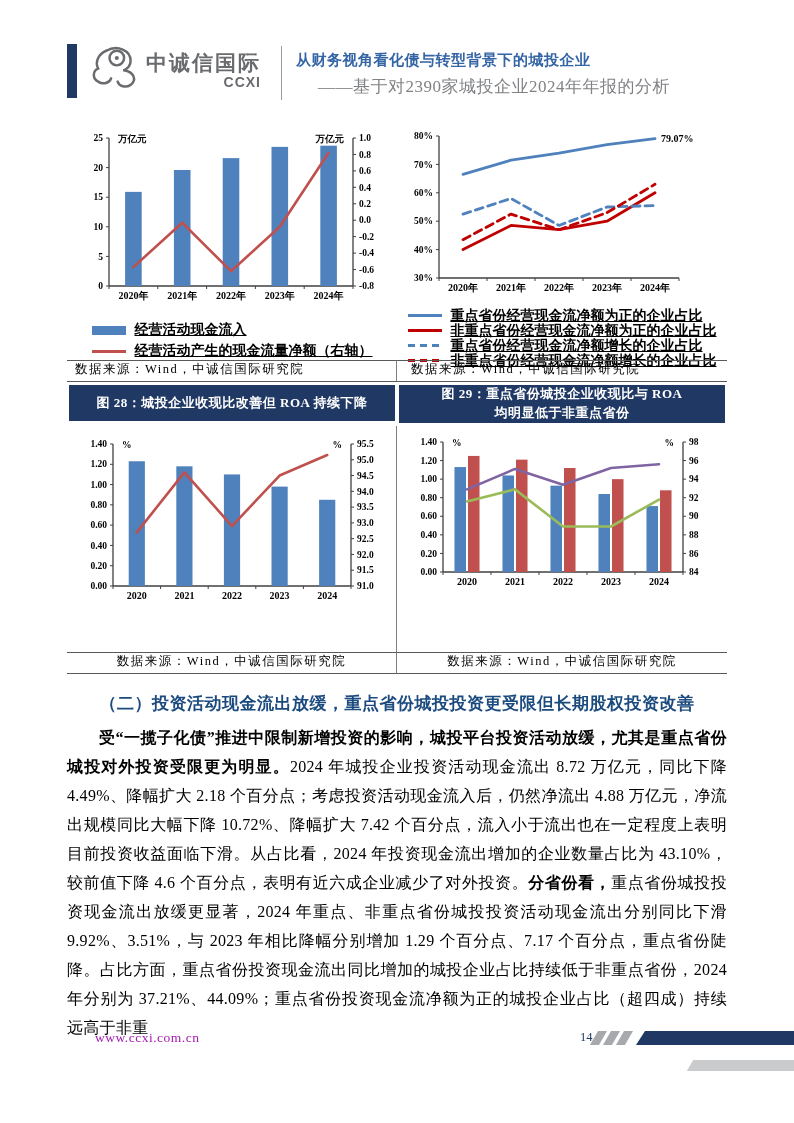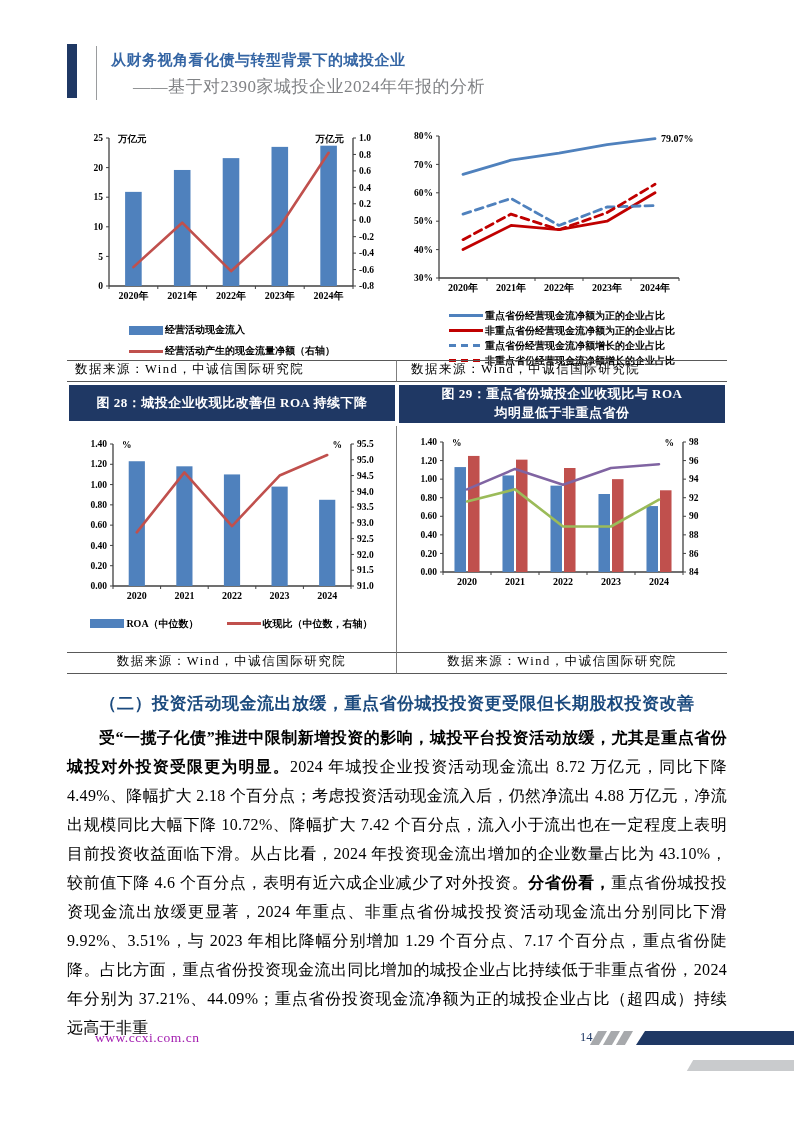--- a/index.html
+++ b/index.html
@@ -38,21 +38,21 @@
   .fig-title{background:#1F3864;color:#fff;font-weight:bold;font-size:13px;min-height:36px;
              display:flex;flex-direction:column;justify-content:center;align-items:center;
              text-align:center;line-height:1.45;letter-spacing:0.5px;}
 
   
   .legend{width:fit-content;margin:3px auto 0;}
   .legend .lrow{display:flex;align-items:center;}
   .legend.stack .lrow{margin-top:2px;line-height:13px;}
   .legend.lg .lrow{margin-top:7px;line-height:14px;}
   .legend.inline{display:flex;gap:28px;}
-  .legend .lbl{font-size:10px;font-weight:bold;margin-left:2px;white-space:nowrap;}
+  .legend .lbl{font-size:14px;font-weight:bold;margin-left:9px;white-space:nowrap;text-decoration:underline;}
   .sw{flex:none;display:inline-block;}
   .sw-bar{width:34px;height:9px;}
   .sw-line{width:34px;height:3px;}
   .sw-dash{width:34px;height:3px;}
 
   
   .heading{color:#1B4A7E;font-weight:bold;font-size:17px;text-align:center;
            margin:18px 0 8px;letter-spacing:0.5px;}
   .para{font-size:16px;line-height:29px;text-align:justify;text-indent:2em;
         letter-spacing:0.3px;margin-top:8px;}
@@ -70,20 +70,35 @@
          transform:skewX(-30deg);}
 </style>
 </head>
 <body>
 
 <div class="page">
   <div class="content">
 
     <div class="hdr">
       <div class="hdr-bar"></div>
+      <div class="logo">
+        <svg viewBox="0 0 64 56" width="52" height="46">
+          <g stroke="#6a6b6e" stroke-width="3" fill="none" stroke-linecap="round">
+            <path d="M20 8 C34 0 50 8 50 20 C50 26 46 30 42 32"></path>
+            <circle cx="33" cy="17" r="9"></circle>
+            <path d="M42 32 C54 34 58 44 50 50 C44 54 36 52 34 46"></path>
+            <path d="M20 8 C10 12 6 22 10 30 C4 32 2 42 10 46 C16 50 24 48 26 42"></path>
+          </g>
+          <circle cx="33" cy="17" r="2.5" fill="#6a6b6e"></circle>
+        </svg>
+        <div class="logo-txt">
+          <span class="logo-cn">中诚信国际</span>
+          <span class="logo-en">CCXI</span>
+        </div>
+      </div>
       <div class="hdr-div"></div>
       <div class="hdr-titles">
         <div class="hdr-title">从财务视角看化债与转型背景下的城投企业</div>
         <div class="hdr-sub">——基于对2390家城投企业2024年年报的分析</div>
       </div>
     </div>
 
     <div class="figgrid">
 
       <div class="row2">
@@ -283,30 +298,20 @@
               <text x="161" y="169" text-anchor="middle" font-size="10" font-weight="700" fill="#000">2022</text>
               <text x="208.6" y="169" text-anchor="middle" font-size="10" font-weight="700" fill="#000">2023</text>
               <text x="256.20000000000005" y="169" text-anchor="middle" font-size="10" font-weight="700" fill="#000">2024</text>
               <rect x="57.708" y="31.242857142857133" width="16.184" height="124.75714285714287" fill="#4F81BD"></rect>
               <rect x="105.308" y="36.31428571428572" width="16.184" height="119.68571428571428" fill="#4F81BD"></rect>
               <rect x="152.908" y="44.428571428571416" width="16.184" height="111.57142857142858" fill="#4F81BD"></rect>
               <rect x="200.50799999999998" y="56.599999999999994" width="16.184" height="99.4" fill="#4F81BD"></rect>
               <rect x="248.10800000000003" y="69.78571428571428" width="16.184" height="86.21428571428572" fill="#4F81BD"></rect>
               <polyline points="65.8,102.35555555555547 113.4,42.400000000000176 161,96.04444444444427 208.6,45.55555555555556 256.20000000000005,25.044444444444252" fill="none" stroke="#C0504D" stroke-width="2.6" stroke-linejoin="round" stroke-linecap="round"></polyline>
             </svg>
-            <div class="legend inline">
-              <div class="lrow">
-                <span class="sw sw-bar" style="background: rgb(79, 129, 189);"></span>
-                <span class="lbl">ROA（中位数）</span>
-              </div>
-              <div class="lrow">
-                <span class="sw sw-line" style="background: rgb(192, 80, 77);"></span>
-                <span class="lbl">收现比（中位数，右轴）</span>
-              </div>
-            </div>
           </div>
         <div class="chart-cell bot-cell">
             <svg width="322" height="168" viewBox="0 0 322 168">
               <line x1="42" y1="12" x2="42" y2="142" stroke="#404040" stroke-width="1.3"></line>
               <line x1="42" y1="142" x2="282" y2="142" stroke="#404040" stroke-width="1.3"></line>
               <line x1="282" y1="12" x2="282" y2="142" stroke="#404040" stroke-width="1.3"></line>
               <line x1="39" y1="142" x2="42" y2="142" stroke="#404040"></line>
               <text x="36" y="145.2" text-anchor="end" font-size="9.5" font-weight="700" fill="#000">0.00</text>
               <line x1="39" y1="123.42857142857143" x2="42" y2="123.42857142857143" stroke="#404040"></line>
               <text x="36" y="126.62857142857143" text-anchor="end" font-size="9.5" font-weight="700" fill="#000">0.20</text>

